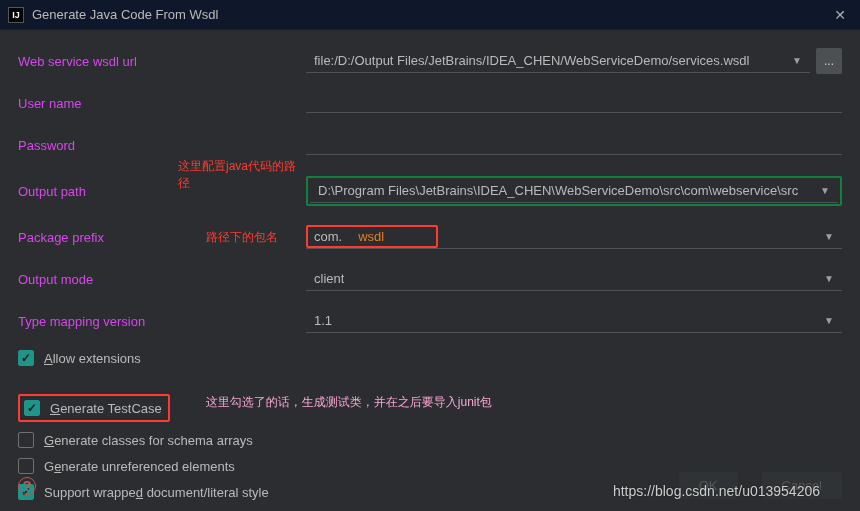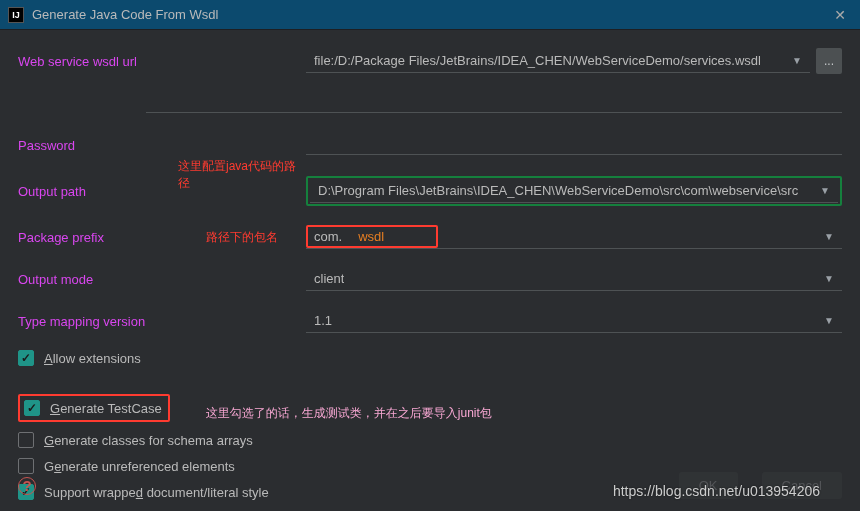--- a/index.html
+++ b/index.html
@@ -1,17 +1,17 @@
 <!DOCTYPE html>
 <html><head>
   <meta charset="utf-8">
   <style>
     * { margin: 0; padding: 0; box-sizing: border-box; font-family: "Segoe UI", Arial, sans-serif; }
     body { background: #2b2d30; color: #bababa; width: 860px; height: 511px; overflow: hidden; font-size: 13px; }
-    .titlebar { height: 30px; background: #0c4a6e; display: flex; align-items: center; padding: 0 8px; border-bottom: 1px solid #1e1f22; }
+    .titlebar { height: 30px; background: #0f172a; display: flex; align-items: center; padding: 0 8px; border-bottom: 1px solid #1e1f22; }
     .titlebar .icon-app { width: 16px; height: 16px; background: #000; border: 1px solid #555; display: flex; align-items: center; justify-content: center; font-size: 9px; font-weight: bold; color: #fff; }
     .titlebar .title { margin-left: 8px; color: #bababa; font-size: 13px; }
     .titlebar .close { margin-left: auto; color: #aaa; font-size: 14px; padding: 2px 6px; cursor: pointer; }
     .content { padding: 18px 18px 8px 18px; }
     .row { display: flex; align-items: center; margin-bottom: 16px; min-height: 26px; }
     .label { width: 160px; color: #d946ef; flex-shrink: 0; }
     .annot { color: #ff3b30; font-size: 12px; width: 128px; flex-shrink: 0; }
     .annot-placeholder { width: 128px; flex-shrink: 0; }
     .field-wrap { flex: 1; display: flex; align-items: center; gap: 6px; }
     .select { flex: 1; display: flex; align-items: center; justify-content: space-between; background: transparent; border-bottom: 1px solid #4e5254; padding: 4px 8px 4px 8px; color: #bababa; min-height: 24px; cursor: pointer; }
@@ -22,21 +22,21 @@
     .red-box { border: 2px solid #ff3b30; border-radius: 2px; }
     .red-box-outer { border: 2px solid #15803d; padding: 1px 2px; border-radius: 2px; }
     .wsdl-hl { color: #e67e22; }
     .checkbox-row { display: flex; align-items: center; margin-bottom: 10px; }
     .checkbox { width: 16px; height: 16px; border: 1px solid #6e7073; border-radius: 2px; margin-right: 10px; display: flex; align-items: center; justify-content: center; cursor: pointer; flex-shrink: 0; }
     .checkbox.checked { background: #1f9488; border-color: #1f9488; }
     .checkbox.checked::after { content: "✓"; color: #1a1a1a; font-size: 12px; font-weight: bold; line-height: 1; }
     .check-label { color: #bababa; }
     .check-label .mn { text-decoration: underline; }
     .checkbox-group { margin-top: 4px; }
-    .tc-row { display: flex; align-items: flex-end; margin-bottom: 10px; margin-top: 28px; }
+    .tc-row { display: flex; align-items: flex-start; margin-bottom: 10px; margin-top: 28px; }
     .tc-box { border: 2px solid #ff3b30; padding: 4px 6px 4px 4px; display: flex; align-items: center; border-radius: 2px; }
     .tc-annot { color: #f9a8d4; margin-left: 36px; font-size: 12px; }
     .footer { position: absolute; bottom: 12px; left: 0; right: 0; padding: 0 18px; display: flex; align-items: center; }
     .help-icon { color: #c75450; font-size: 15px; font-weight: bold; border: 1.5px solid #c75450; width: 18px; height: 18px; border-radius: 50%; display: flex; align-items: center; justify-content: center; cursor: pointer; }
     .btns { margin-left: auto; display: flex; gap: 24px; }
     .btn { background: #3c3f41; color: #9ea1a3; padding: 6px 20px; border-radius: 3px; font-size: 13px; cursor: pointer; opacity: 0.35; }
     .watermark { position: absolute; bottom: 12px; right: 40px; color: #e8e8e8; font-size: 14px; opacity: 0.85; pointer-events: none; text-shadow: 0 0 2px rgba(0,0,0,0.8); }
     .pkg-field { display: flex; align-items: center; padding: 2px 6px; gap: 16px; }
     .pkg-text { white-space: nowrap; }
     .row-package .select { padding-left: 0; }
@@ -51,28 +51,29 @@
   <div class="close">✕</div>
 </div>
 
 <div class="content">
 
   <div class="row">
     <div class="label">Web service wsdl url</div>
     <div class="annot-placeholder"></div>
     <div class="field-wrap">
       <div class="select">
-        <span class="val">file:/D:/Package Files/JetBrains/IDEA_CHEN/WebServiceDemo/services.wsdl</span>
+        <span class="val">file:/D:/Output Files/JetBrains/IDEA_CHEN/WebServiceDemo/services.wsdl</span>
         <span class="caret">▼</span>
       </div>
       <div class="ellipsis-btn">...</div>
     </div>
   </div>
 
   <div class="row">
+    <div class="label">User name</div>
     <div class="annot-placeholder"></div>
     <div class="input-bare"></div>
   </div>
 
   <div class="row">
     <div class="label">Password</div>
     <div class="annot-placeholder"></div>
     <div class="input-bare"></div>
   </div>
 

